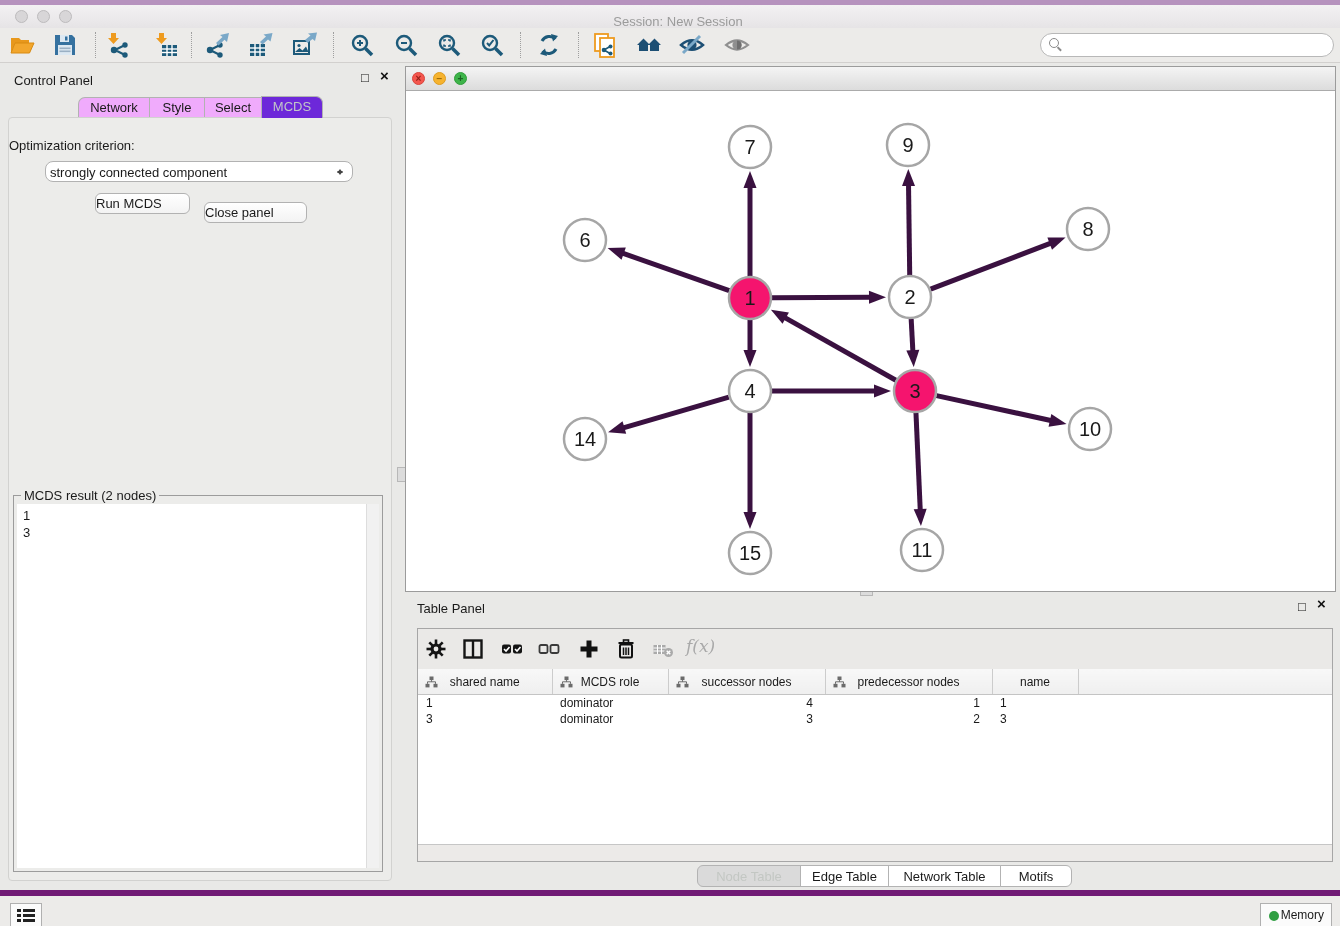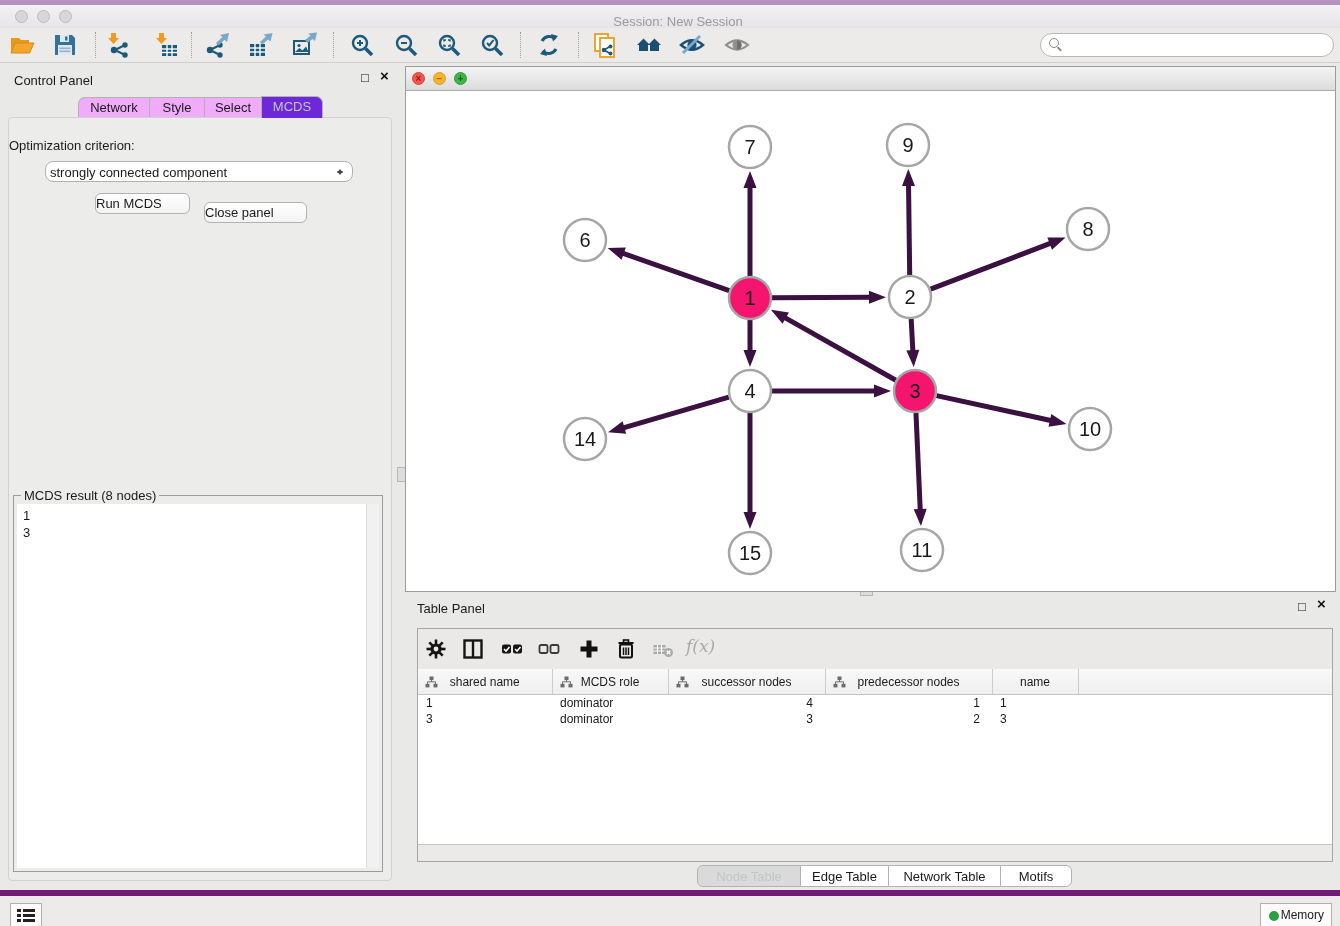--- a/index.html
+++ b/index.html
@@ -283,21 +283,21 @@
 <div class="abs" id="cp-body">
   <div class="abs" id="opt-label">Optimization criterion:</div>
   <div class="abs" id="criterion">
     <span>strongly connected component</span>
     <span class="spin"></span>
   </div>
   <div class="btn" style="left:86px;top:75px;width:95px">Run MCDS</div>
   <div class="btn" style="left:195px;top:84px;width:103px">Close panel</div>
 
   <div class="abs" id="mcds-fieldset">
-    <span id="mcds-legend">MCDS result (8 nodes)</span>
+    <span id="mcds-legend">MCDS result (2 nodes)</span>
     <div id="mcds-text">1
 3</div>
     <div id="mcds-scroll"></div>
   </div>
 </div>
 
 <div class="abs handle" style="left:397px;top:467px;width:11px;height:15px"></div>
 <div class="abs handle" style="left:860px;top:588px;width:13px;height:8px"></div>
 
 <div class="abs" id="net-win">

